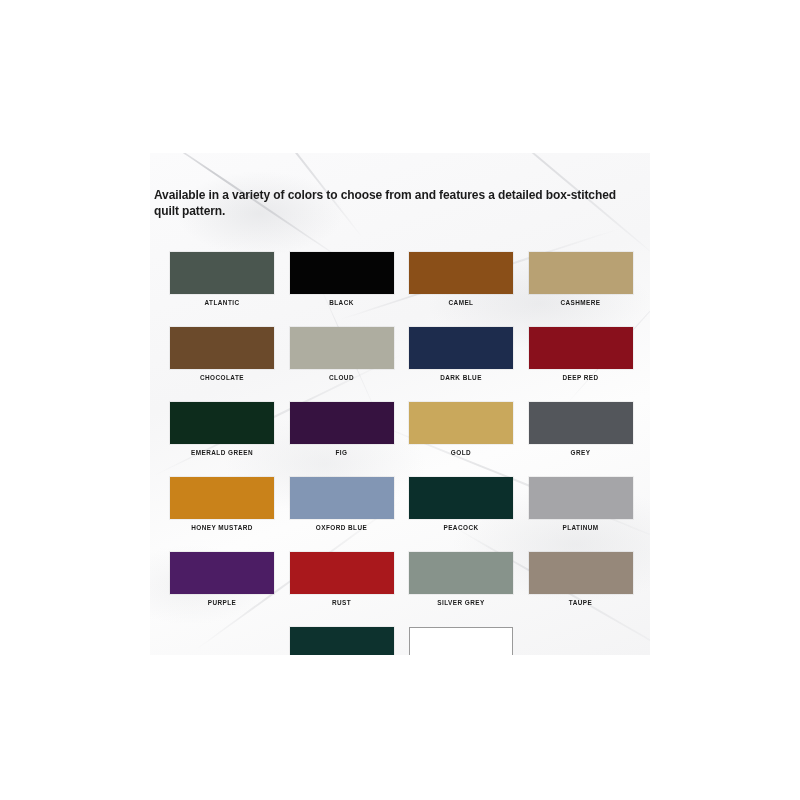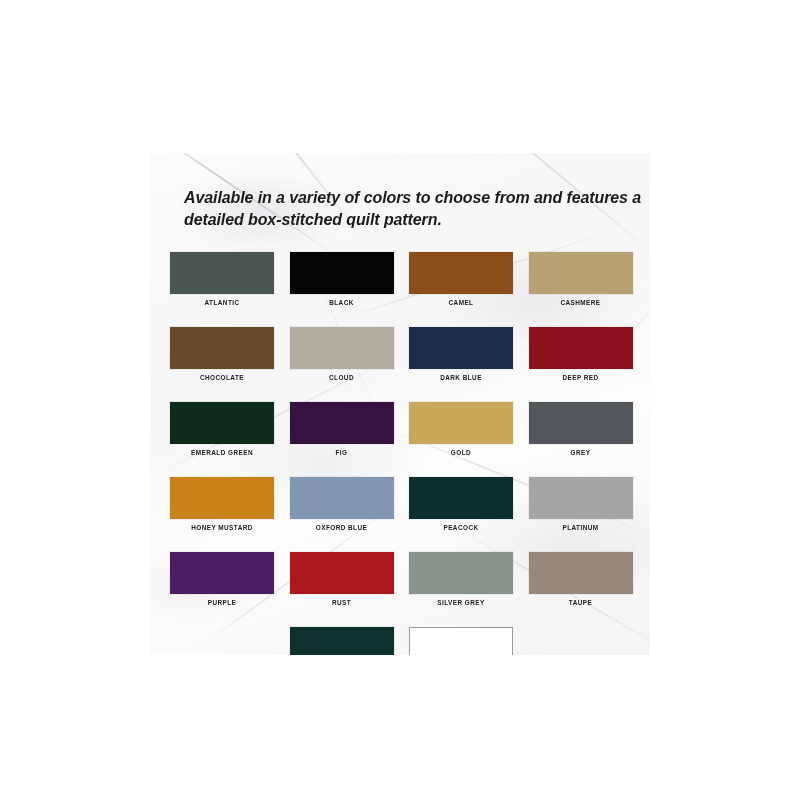--- a/index.html
+++ b/index.html
@@ -53,30 +53,29 @@
   .vein.v5 { left:  -10px; top: 260px; width: 280px; height: 1.6px;transform: rotate(-26deg); opacity:.5; }
   .vein.v6 { left:  210px; top: 330px; width: 330px; height: 1.8px;transform: rotate(22deg); opacity:.5; }
   .vein.v7 { left:   20px; top: 420px; width: 260px; height: 1.5px;transform: rotate(-36deg); opacity:.45; }
   .vein.v8 { left:  280px; top: 440px; width: 280px; height: 1.6px;transform: rotate(30deg); opacity:.45; }
   .vein.v9 { left:  120px; top: 200px; width: 160px; height: 1.2px;transform: rotate(66deg); opacity:.4; }
   .vein.v10{ left:  380px; top: 180px; width: 200px; height: 1.4px;transform: rotate(-48deg); opacity:.4; }
 
   
   #heading {
     position: absolute;
-    left: 34px;
+    left: 4px;
     top: 34px;
     width: 474px;
-    font-size: 16px;
+    font-size: 12px;
     font-weight: bold;
     line-height: 1.36;
     letter-spacing: -0.1px;
     color: #1b1b1b;
     z-index: 3;
-    font-style: italic;
   }
 
   
   #grid {
     position: absolute;
     left: 20px;
     top: 99px;
     width: 462px;
     z-index: 3;
   }

